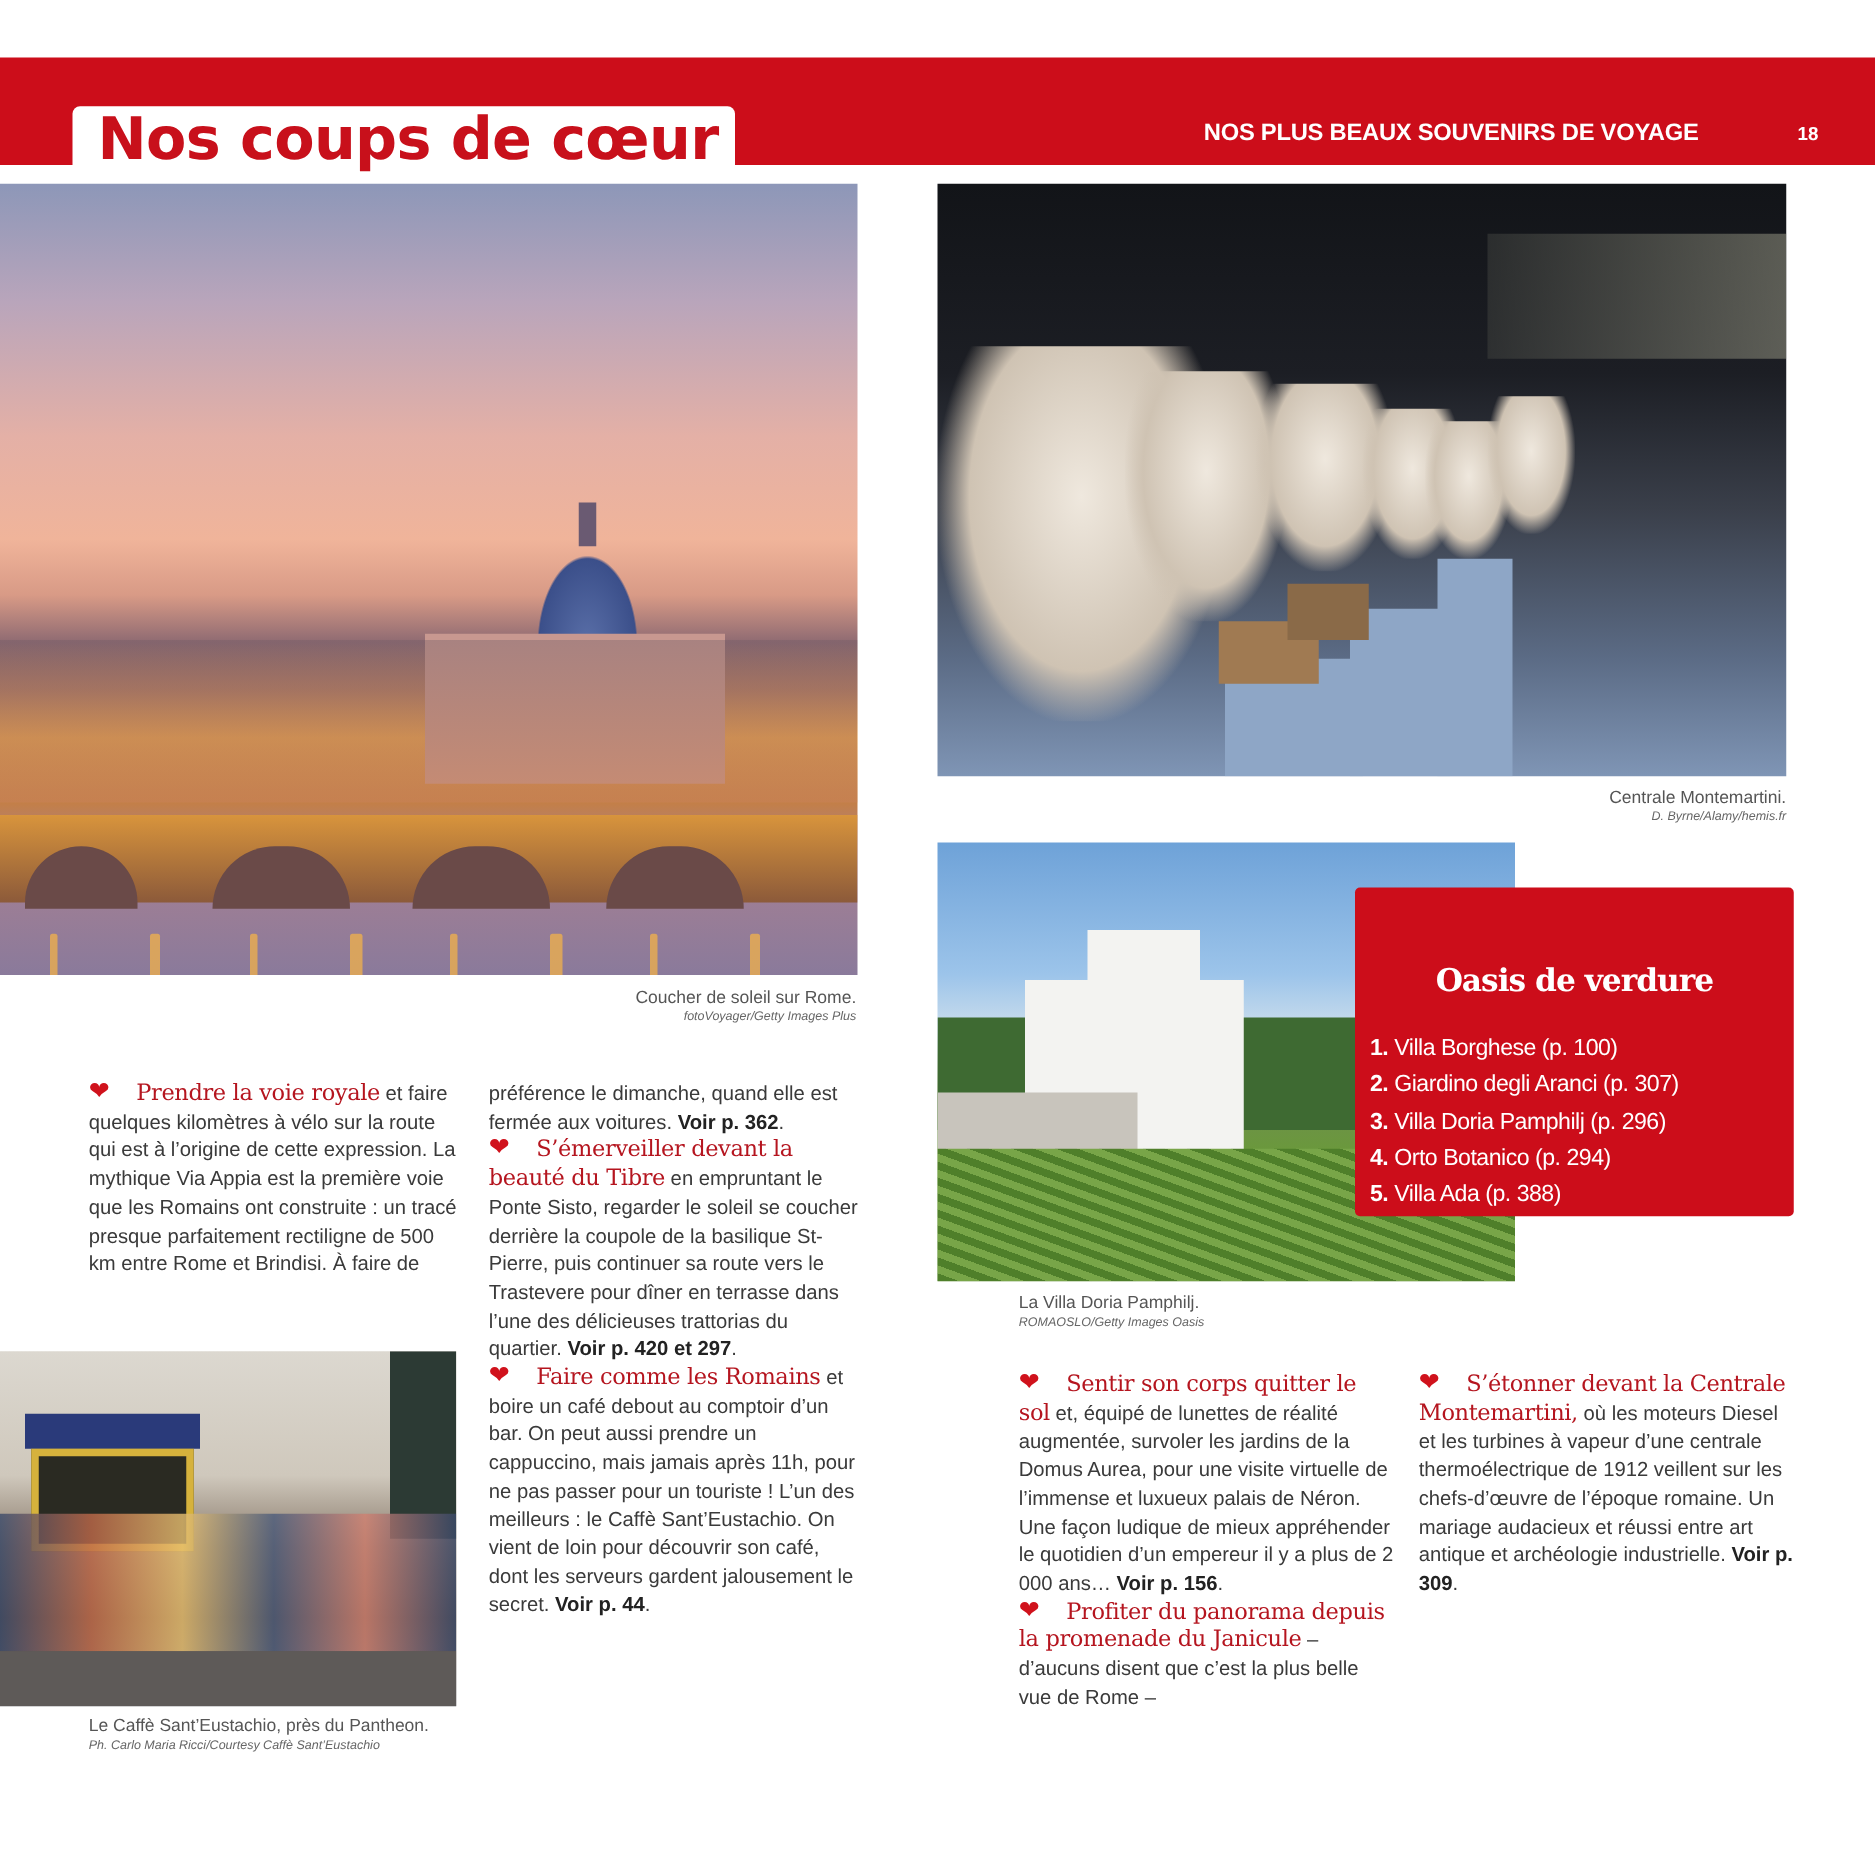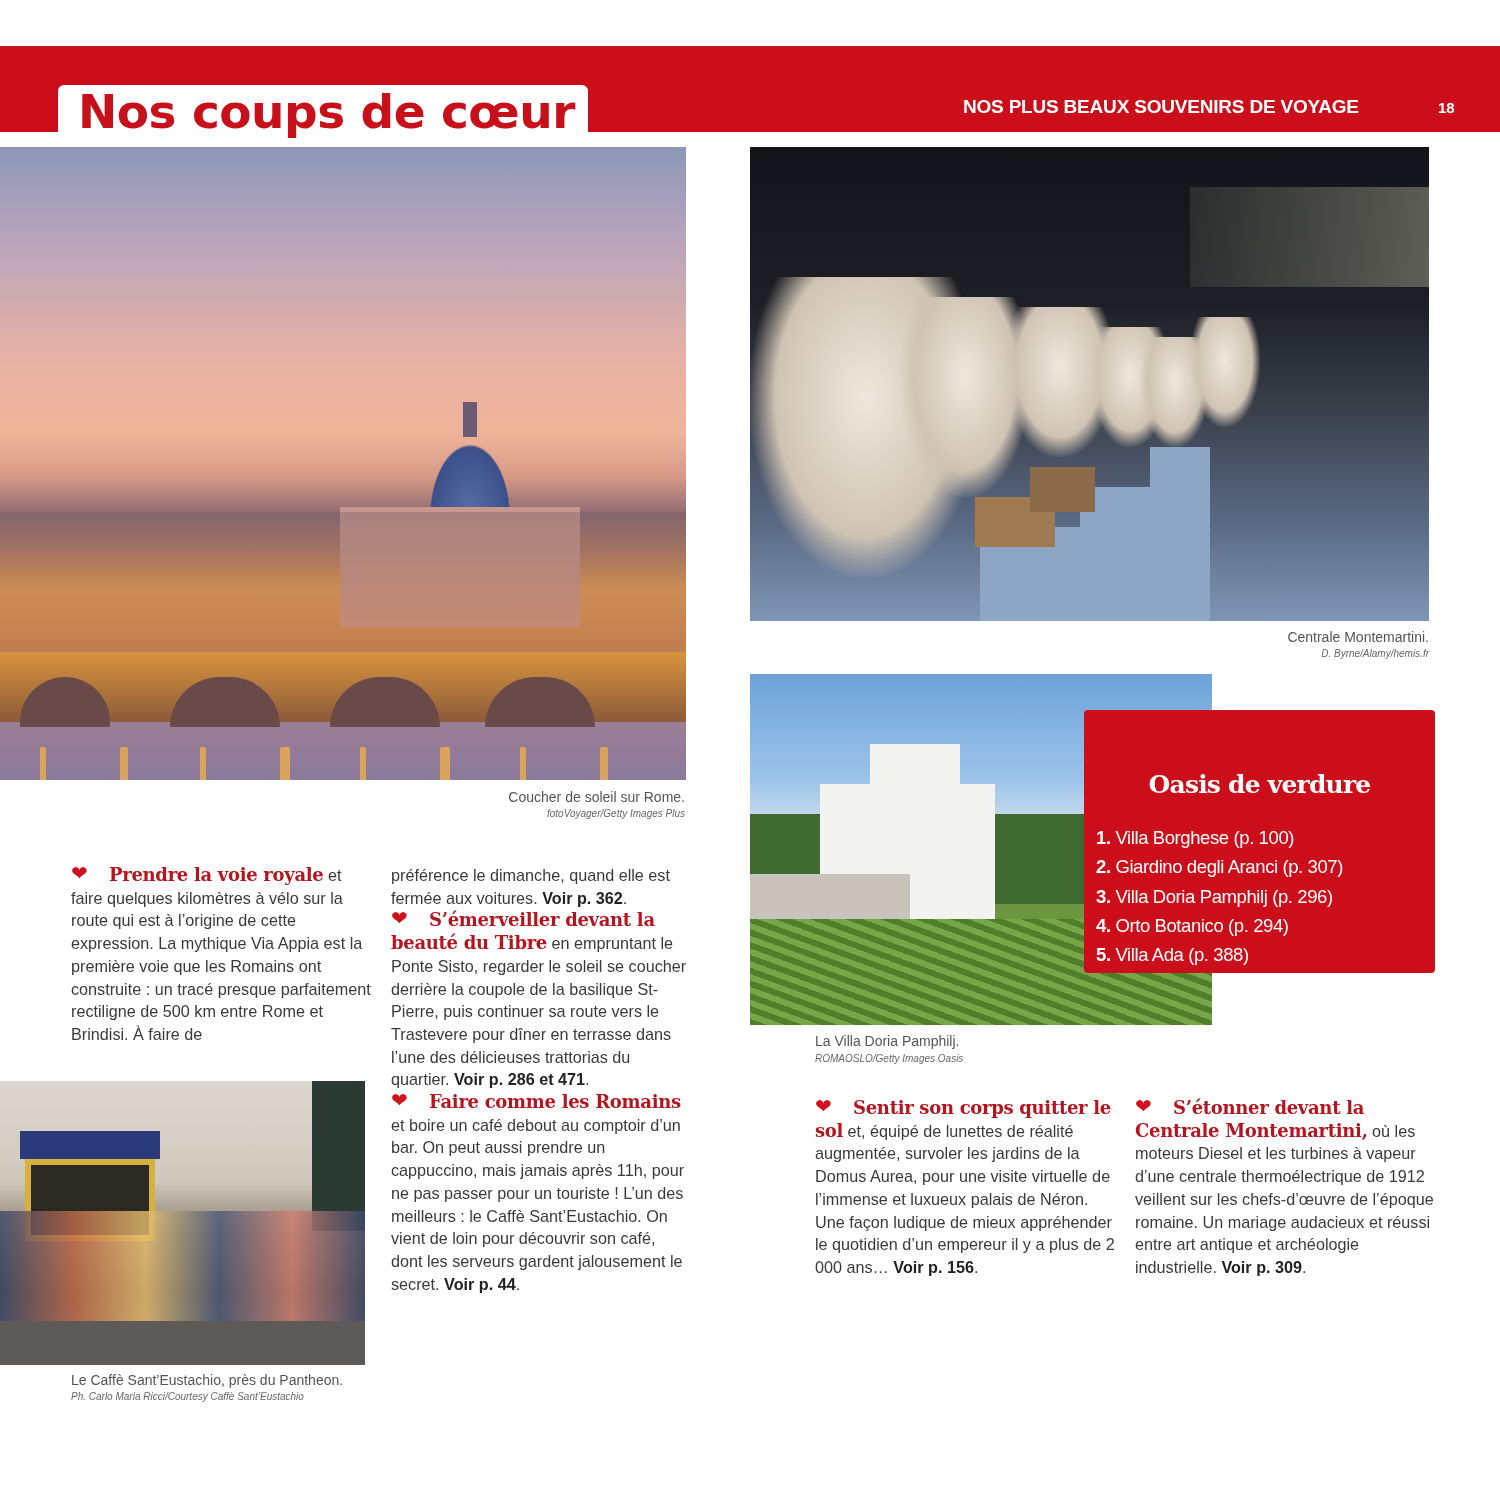--- a/index.html
+++ b/index.html
@@ -58,21 +58,21 @@
   
   .cap { font-size: 14px; color: #555; text-align: right; white-space: nowrap; }
   .credit { font-size: 10px; font-style: italic; color: #666; text-align: right; white-space: nowrap; }
   .cap-left { text-align: right; }
 
   
   .col { font-size: 16.2px; line-height: 22.7px; color: #3a3a3a; }
   .col p { margin: 0; }
   .item { margin-bottom: 13px; }
   .lead {
-    font-family: "DejaVu Serif", serif; font-weight: bold; color: #b5151f;
+    font-family: "DejaVu Serif", serif; font-weight: normal; color: #b5151f;
     font-size: 18px; letter-spacing: -0.3px;
   }
   .heart {
     display: inline-block; width: 24px; margin-right: 14px; color: #d0121c;
     font-size: 20px; line-height: 18px; vertical-align: 1px;
   }
   .ref { font-weight: bold; color: #222; }
 
   
   .top5 {
@@ -176,30 +176,33 @@
   <p class="item">
     <span class="heart">❤</span><span class="lead">Prendre la voie royale</span><span> et faire quelques kilomètres à vélo sur la route qui est à l’origine de cette expression. La mythique Via Appia est la première voie que les Romains ont construite : un tracé presque parfaitement rectiligne de 500 km entre Rome et Brindisi. À faire de </span>
   </p>
 </div>
 
 <div class="abs col" style="left:391px;top:864px;width:300px;">
   <p class="item">
     <span>préférence le dimanche, quand elle est fermée aux voitures. </span><span class="ref">Voir p. 362</span><span>.</span>
   </p>
   <p class="item">
-    <span class="heart">❤</span><span class="lead">S’émerveiller devant la beauté du Tibre</span><span> en empruntant le Ponte Sisto, regarder le soleil se coucher derrière la coupole de la basilique St-Pierre, puis continuer sa route vers le Trastevere pour dîner en terrasse dans l’une des délicieuses trattorias du quartier. </span><span class="ref">Voir p. 286 et 471</span><span>.</span>
+    <span class="heart">❤</span><span class="lead">S’émerveiller devant la beauté du Tibre</span><span> en empruntant le Ponte Sisto, regarder le soleil se coucher derrière la coupole de la basilique St-Pierre, puis continuer sa route vers le Trastevere pour dîner en terrasse dans l’une des délicieuses trattorias du quartier. </span><span class="ref">Voir p. 420 et 297</span><span>.</span>
   </p>
   <p class="item">
     <span class="heart">❤</span><span class="lead">Faire comme les Romains</span><span> et boire un café debout au comptoir d’un bar. On peut aussi prendre un cappuccino, mais jamais après 11h, pour ne pas passer pour un touriste ! L’un des meilleurs : le Caffè Sant’Eustachio. On vient de loin pour découvrir son café, dont les serveurs gardent jalousement le secret. </span><span class="ref">Voir p. 44</span><span>.</span>
   </p>
 </div>
 
 <div class="abs col" style="left:815px;top:1097px;width:300px;">
   <p class="item">
     <span class="heart">❤</span><span class="lead">Sentir son corps quitter le sol</span><span> et, équipé de lunettes de réalité augmentée, survoler les jardins de la Domus Aurea, pour une visite virtuelle de l’immense et luxueux palais de Néron. Une façon ludique de mieux appréhender le quotidien d’un empereur il y a plus de 2 000 ans… </span><span class="ref">Voir p. 156</span><span>.</span>
   </p>
+  <p class="item">
+    <span class="heart">❤</span><span class="lead">Profiter du panorama depuis la promenade du Janicule</span><span> – d’aucuns disent que c’est la plus belle vue de Rome – </span>
+  </p>
 </div>
 
 <div class="abs col" style="left:1135px;top:1097px;width:300px;">
   <p class="item">
     <span class="heart">❤</span><span class="lead">S’étonner devant la Centrale Montemartini,</span><span> où les moteurs Diesel et les turbines à vapeur d’une centrale thermoélectrique de 1912 veillent sur les chefs-d’œuvre de l’époque romaine. Un mariage audacieux et réussi entre art antique et archéologie industrielle. </span><span class="ref">Voir p. 309</span><span>.</span>
   </p>
 </div>
 
 </body></html>

